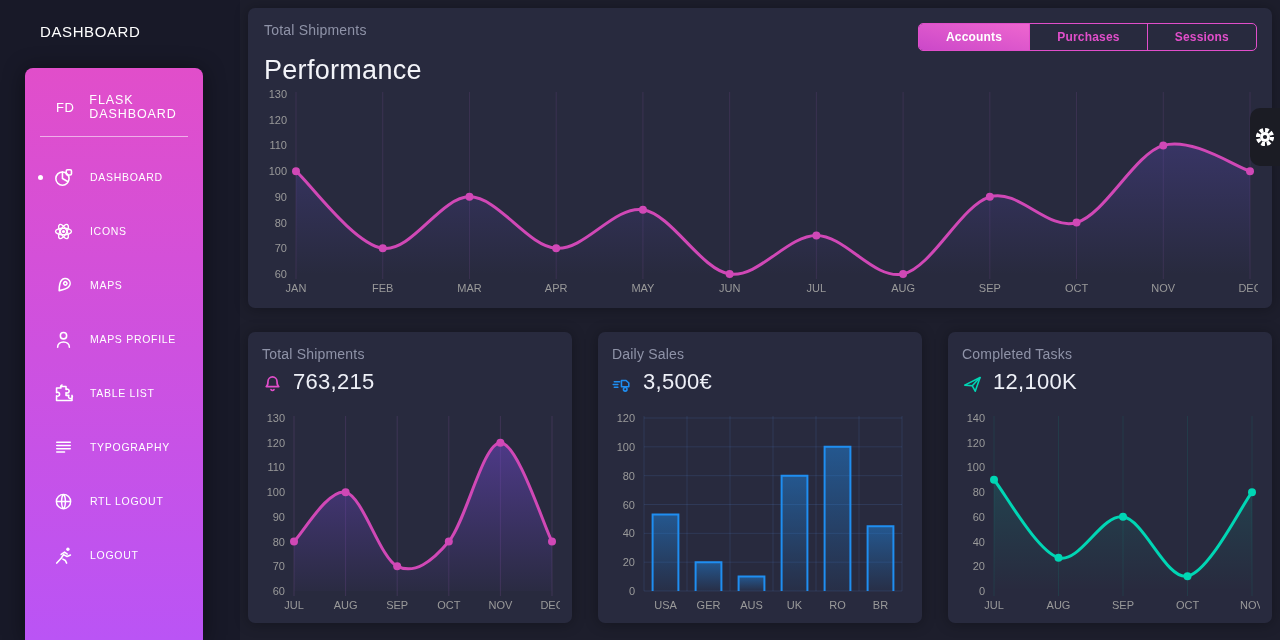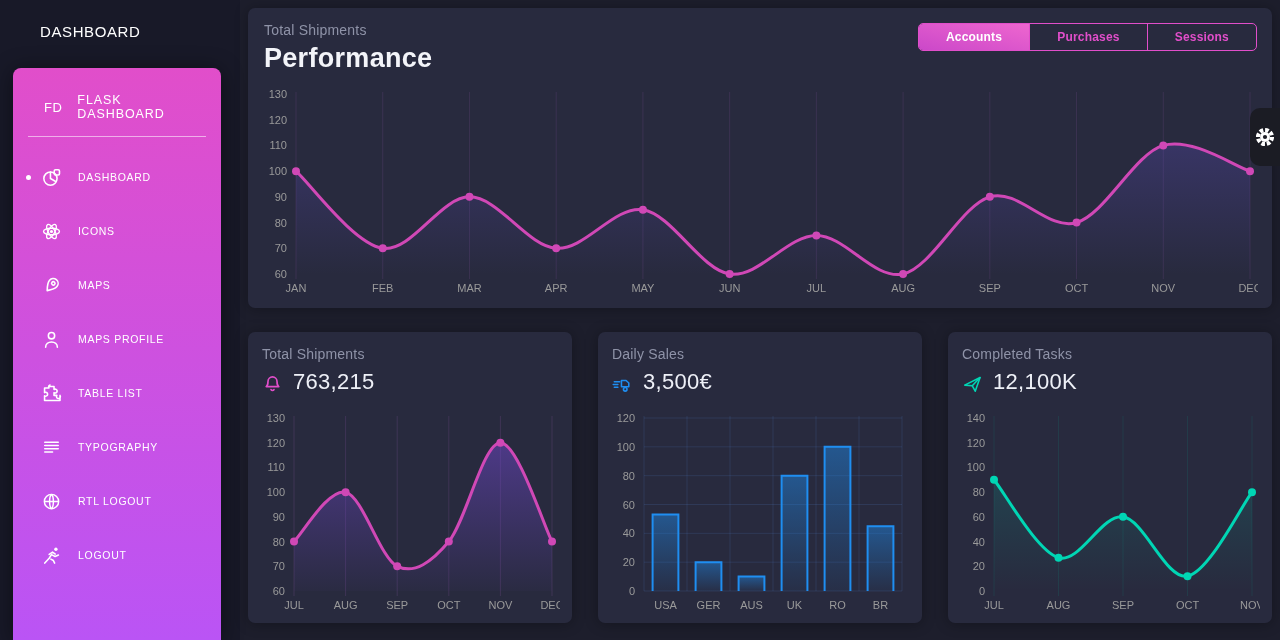--- a/index.html
+++ b/index.html
@@ -14,41 +14,41 @@
     --tick:#9a9a9a;
   }
   *{box-sizing:border-box;margin:0;padding:0}
   html,body{width:1280px;height:640px;overflow:hidden}
   body{font-family:"Liberation Sans",sans-serif;background:var(--bg-page);color:#fff}
   .app{position:relative;width:1280px;height:640px;display:flex;overflow:hidden}
 
   
   .left-rail{position:relative;width:240px;height:100%;background:var(--bg-rail);flex:none}
   .brand{position:absolute;left:40px;top:23px;font-size:15px;letter-spacing:.6px;color:#fff;cursor:pointer}
-  .sidebar{position:absolute;left:13px;top:68px;width:208px;height:calc(100% - 68px);
+  .sidebar{position:absolute;left:25px;top:68px;width:178px;height:calc(100% - 68px);
     border-radius:8px 8px 0 0;background:linear-gradient(#e14eca 0%,#ba54f5 100%);
     box-shadow:0 2px 22px rgba(0,0,0,.45)}
   .sidebar-header{display:flex;align-items:center;gap:15px;padding:25px 16px 15px 31px}
   .logo-mini{font-size:13px;letter-spacing:.5px;cursor:pointer}
   .logo-text{font-size:12.5px;letter-spacing:.9px;font-weight:400;cursor:pointer}
   .sidebar-divider{height:1px;background:rgba(255,255,255,.55);margin:0 15px}
   .sidebar-nav{padding-top:13px}
   .nav-item{display:flex;align-items:center;height:54px;padding-left:13px;color:#fff;cursor:pointer}
   .nav-dot{width:5px;height:5px;border-radius:50%;background:#fff;margin-right:10px;flex:none;visibility:hidden}
   .nav-item.active .nav-dot{visibility:visible}
   .nav-icon{width:21px;height:21px;margin-right:16px;flex:none;display:flex;align-items:center;justify-content:center;color:#fff}
   .nav-icon svg{width:21px;height:21px}
   .nav-label{font-size:10.5px;font-weight:500;letter-spacing:.7px}
 
   
   .content{flex:1;padding:8px 8px 0 8px;position:relative}
   .card{background:var(--bg-card);border-radius:7px;box-shadow:0 1px 14px rgba(0,0,0,.3)}
   .big-card{position:relative;height:300px;padding:14px 16px 6px}
   .card-subtitle{color:var(--muted);font-size:14px;letter-spacing:.2px}
-  .big-title{color:#f3f4f9;font-size:27px;font-weight:700;letter-spacing:.3px;margin-top:5px}
+  .big-title{color:#f3f4f9;font-size:27px;font-weight:400;letter-spacing:.3px;margin-top:17px}
   .btn-group{position:absolute;right:15px;top:15px;display:flex;border:1px solid var(--pink);border-radius:5px;overflow:hidden}
   .btn-group button{font-family:inherit;font-size:12px;font-weight:700;padding:6px 27px;background:transparent;
     color:var(--pink);border:none;border-left:1px solid var(--pink);cursor:pointer;letter-spacing:.2px}
   .btn-group button:first-child{border-left:none}
   .btn-group button.active{background:linear-gradient(to bottom left,#ee66cf,#cb48c9);color:#fff}
   .chart-box{position:absolute}
   .chart-box.big{left:14px;right:14px;top:78px;bottom:10px}
 
   .cards-row{display:flex;gap:26px;margin-top:24px}
   .stat-card{position:relative;flex:1;height:291px;padding:14px 14px}

